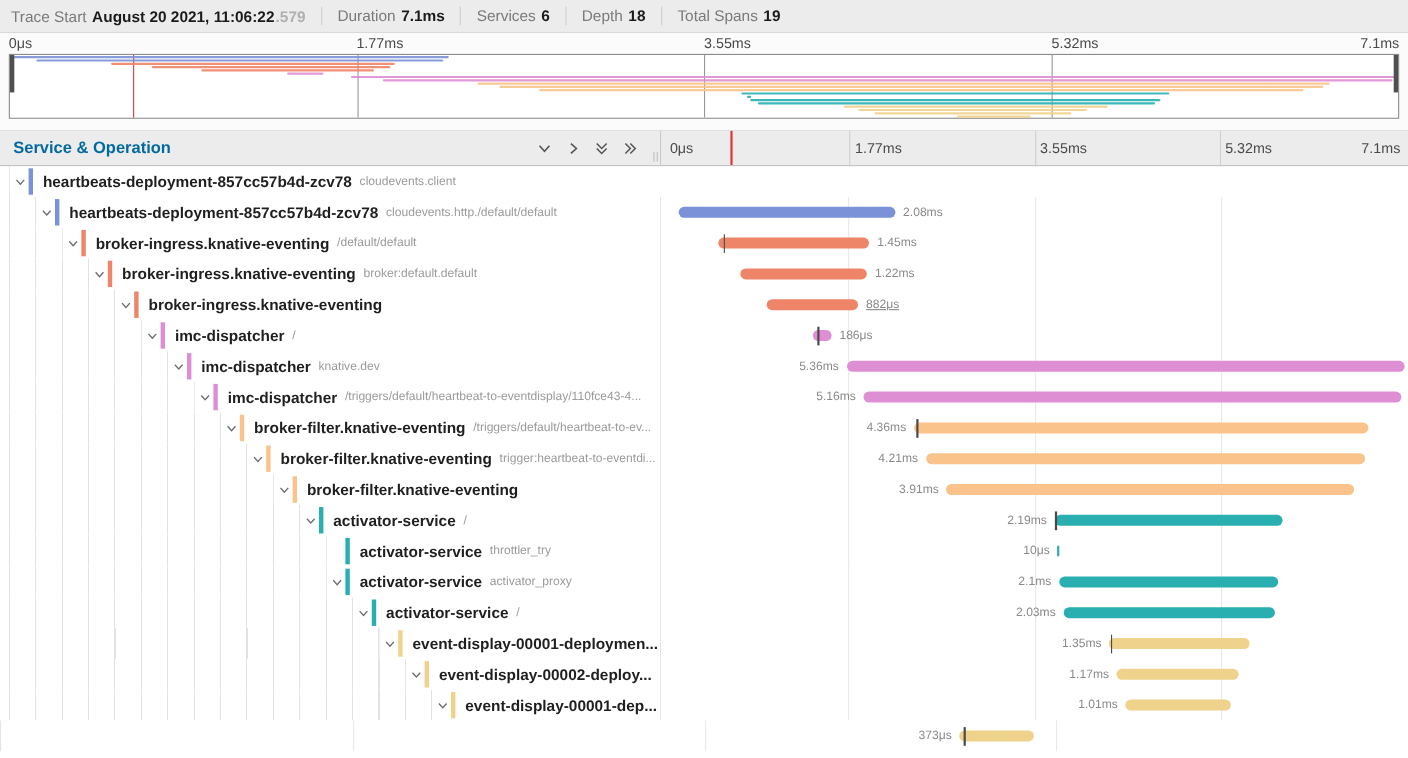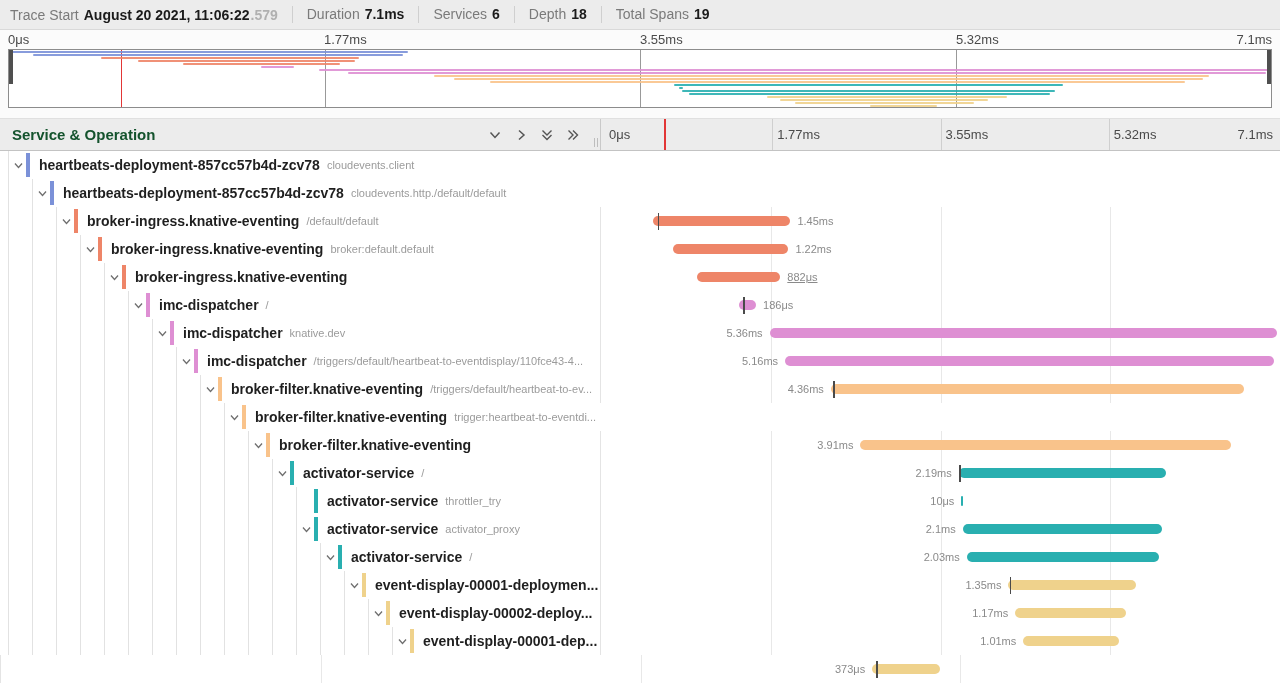--- a/index.html
+++ b/index.html
@@ -23,21 +23,21 @@
     background:#fff; border:1px solid #8c8c8c; }
   .mini-grid { position:absolute; top:0; bottom:0; width:1px; background:#999; }
   .mini-marker { position:absolute; top:0; bottom:0; width:1px; background:#e23636; }
   .mini-span { position:absolute; height:2px; border-radius:1px; opacity:.9; }
   .mini-handle { position:absolute; width:4px; height:34px; top:0; background:#4f4f4f; z-index:3; }
 
   
   .thead { display:flex; height:33px; background:#ececec; border-top:1px solid #e0e0e0;
     border-bottom:1px solid #c3c3c3; }
   .thead-left { width:600px; display:flex; align-items:center; padding:0 6px 0 12px; position:relative; }
-  .thead-title { font-size:15px; font-weight:bold; color:#14532d; flex:1; }
+  .thead-title { font-size:15px; font-weight:bold; color:#0369a1; flex:1; }
   .tools { display:flex; align-items:center; gap:12px; margin-right:14px; }
   .tool { display:flex; cursor:pointer; }
   .resizer { position:absolute; right:2px; bottom:3px; display:flex; gap:2px; }
   .resizer i { width:1px; height:9px; background:#bdbdbd; display:block; }
   .thead-right { flex:1; position:relative; border-left:1px solid #c9c9c9; font-size:13px; color:#4a4a4a; }
   .track { position:absolute; left:3px; right:3px; top:0; bottom:0; }
   .h-grid { position:absolute; top:0; bottom:0; width:1px; background:#cfcfcf; }
   .h-marker { position:absolute; top:0; bottom:0; width:2px; background:#e23636; }
   .thead-right .tick-label { position:absolute; top:8px; white-space:nowrap; }
 
@@ -220,20 +220,29 @@
       <div class="guides" style="width: 25px;"></div>
       <span class="chev">
         <svg width="11" height="11" viewBox="0 0 14 14">
             <path d="M2.5 4.5l4.5 5 4.5-5" fill="none" stroke="#6e6e6e" stroke-width="1.6"></path>
           </svg>
       </span>
       <span class="span-color" style="background: rgb(123, 145, 216);"></span>
       <span class="svc">heartbeats-deployment-857cc57b4d-zcv78</span>
       <span class="op">cloudevents.http./default/default</span>
     </div>
+    <div class="row-right">
+      <div class="r-grid" style="left:25%"></div>
+      <div class="r-grid" style="left:50%"></div>
+      <div class="r-grid" style="left:75%"></div>
+      <div class="track">
+        <div class="bar" style="left: 1.9%; width: 29.3%; background: rgb(123, 145, 216);"></div>
+        <span class="dur" style="left: calc(31.2% + 7px);">2.08ms</span>
+      </div>
+    </div>
   </div>
 
   <div class="row">
     <div class="row-left" style="padding-left: 58px;">
       <div class="guides" style="width: 49px;"></div>
       <span class="chev">
         <svg width="11" height="11" viewBox="0 0 14 14">
             <path d="M2.5 4.5l4.5 5 4.5-5" fill="none" stroke="#6e6e6e" stroke-width="1.6"></path>
           </svg>
       </span>
@@ -398,20 +407,29 @@
       <div class="guides" style="width: 217px;"></div>
       <span class="chev">
         <svg width="11" height="11" viewBox="0 0 14 14">
             <path d="M2.5 4.5l4.5 5 4.5-5" fill="none" stroke="#6e6e6e" stroke-width="1.6"></path>
           </svg>
       </span>
       <span class="span-color" style="background: rgb(249, 195, 139);"></span>
       <span class="svc">broker-filter.knative-eventing</span>
       <span class="op">trigger:heartbeat-to-eventdi...</span>
     </div>
+    <div class="row-right">
+      <div class="r-grid" style="left:25%"></div>
+      <div class="r-grid" style="left:50%"></div>
+      <div class="r-grid" style="left:75%"></div>
+      <div class="track">
+        <div class="bar" style="left: 35.3%; width: 59.3%; background: rgb(249, 195, 139);"></div>
+        <span class="dur" style="right: calc(64.7% + 7px);">4.21ms</span>
+      </div>
+    </div>
   </div>
 
   <div class="row">
     <div class="row-left" style="padding-left: 250px;">
       <div class="guides" style="width: 241px;"></div>
       <span class="chev">
         <svg width="11" height="11" viewBox="0 0 14 14">
             <path d="M2.5 4.5l4.5 5 4.5-5" fill="none" stroke="#6e6e6e" stroke-width="1.6"></path>
           </svg>
       </span>

